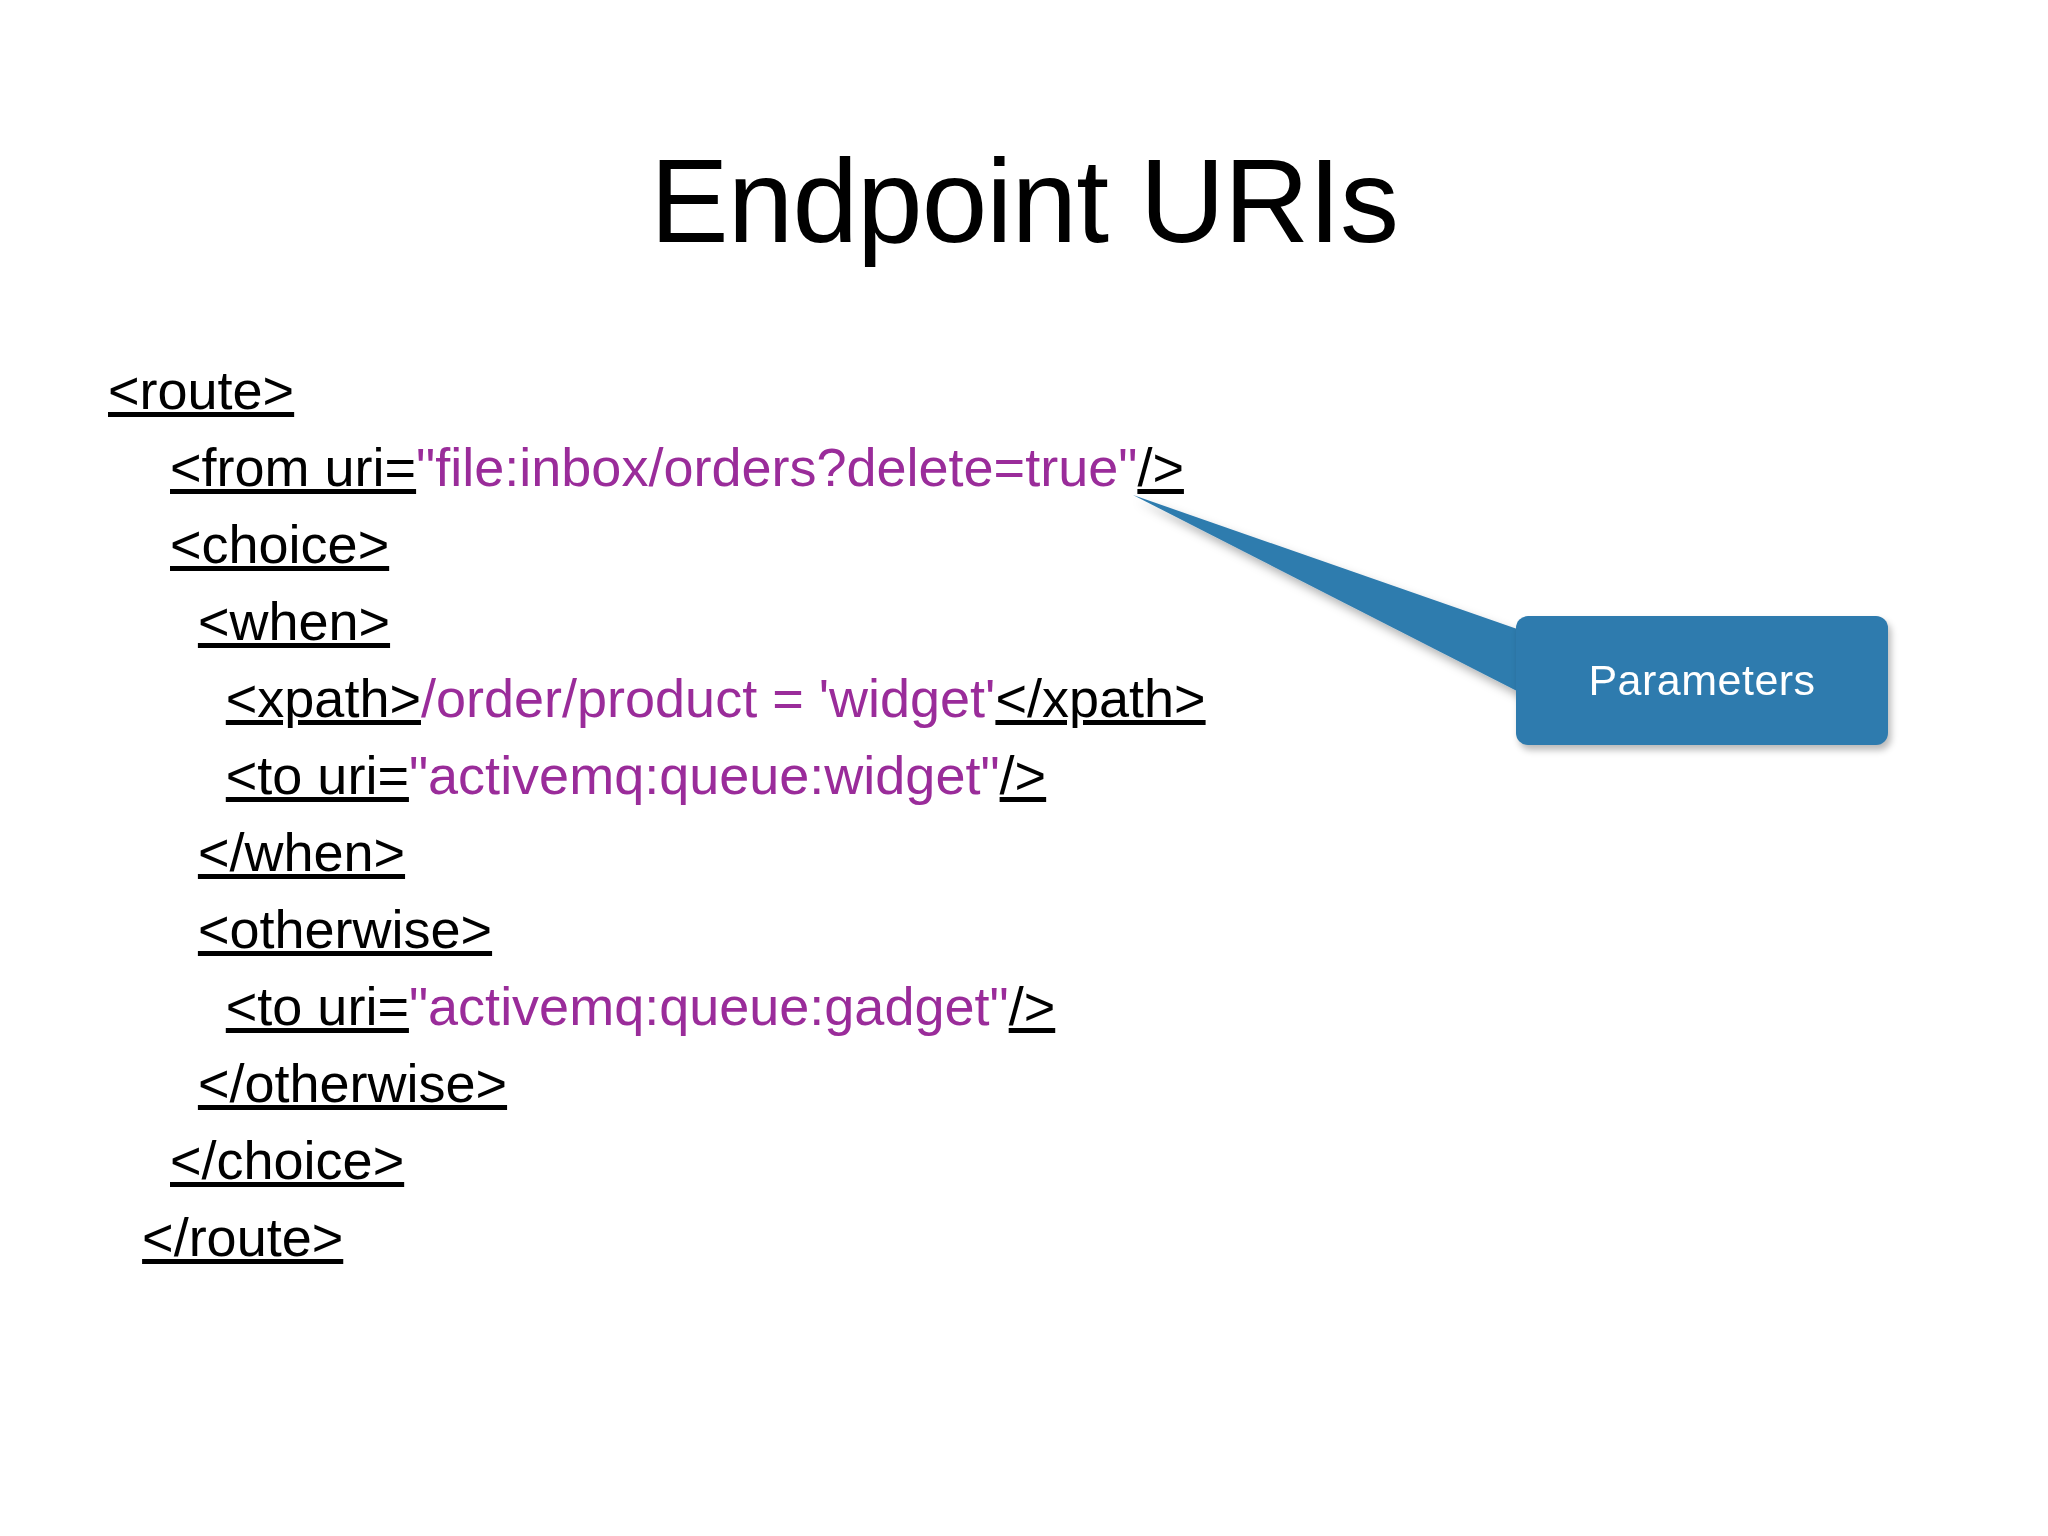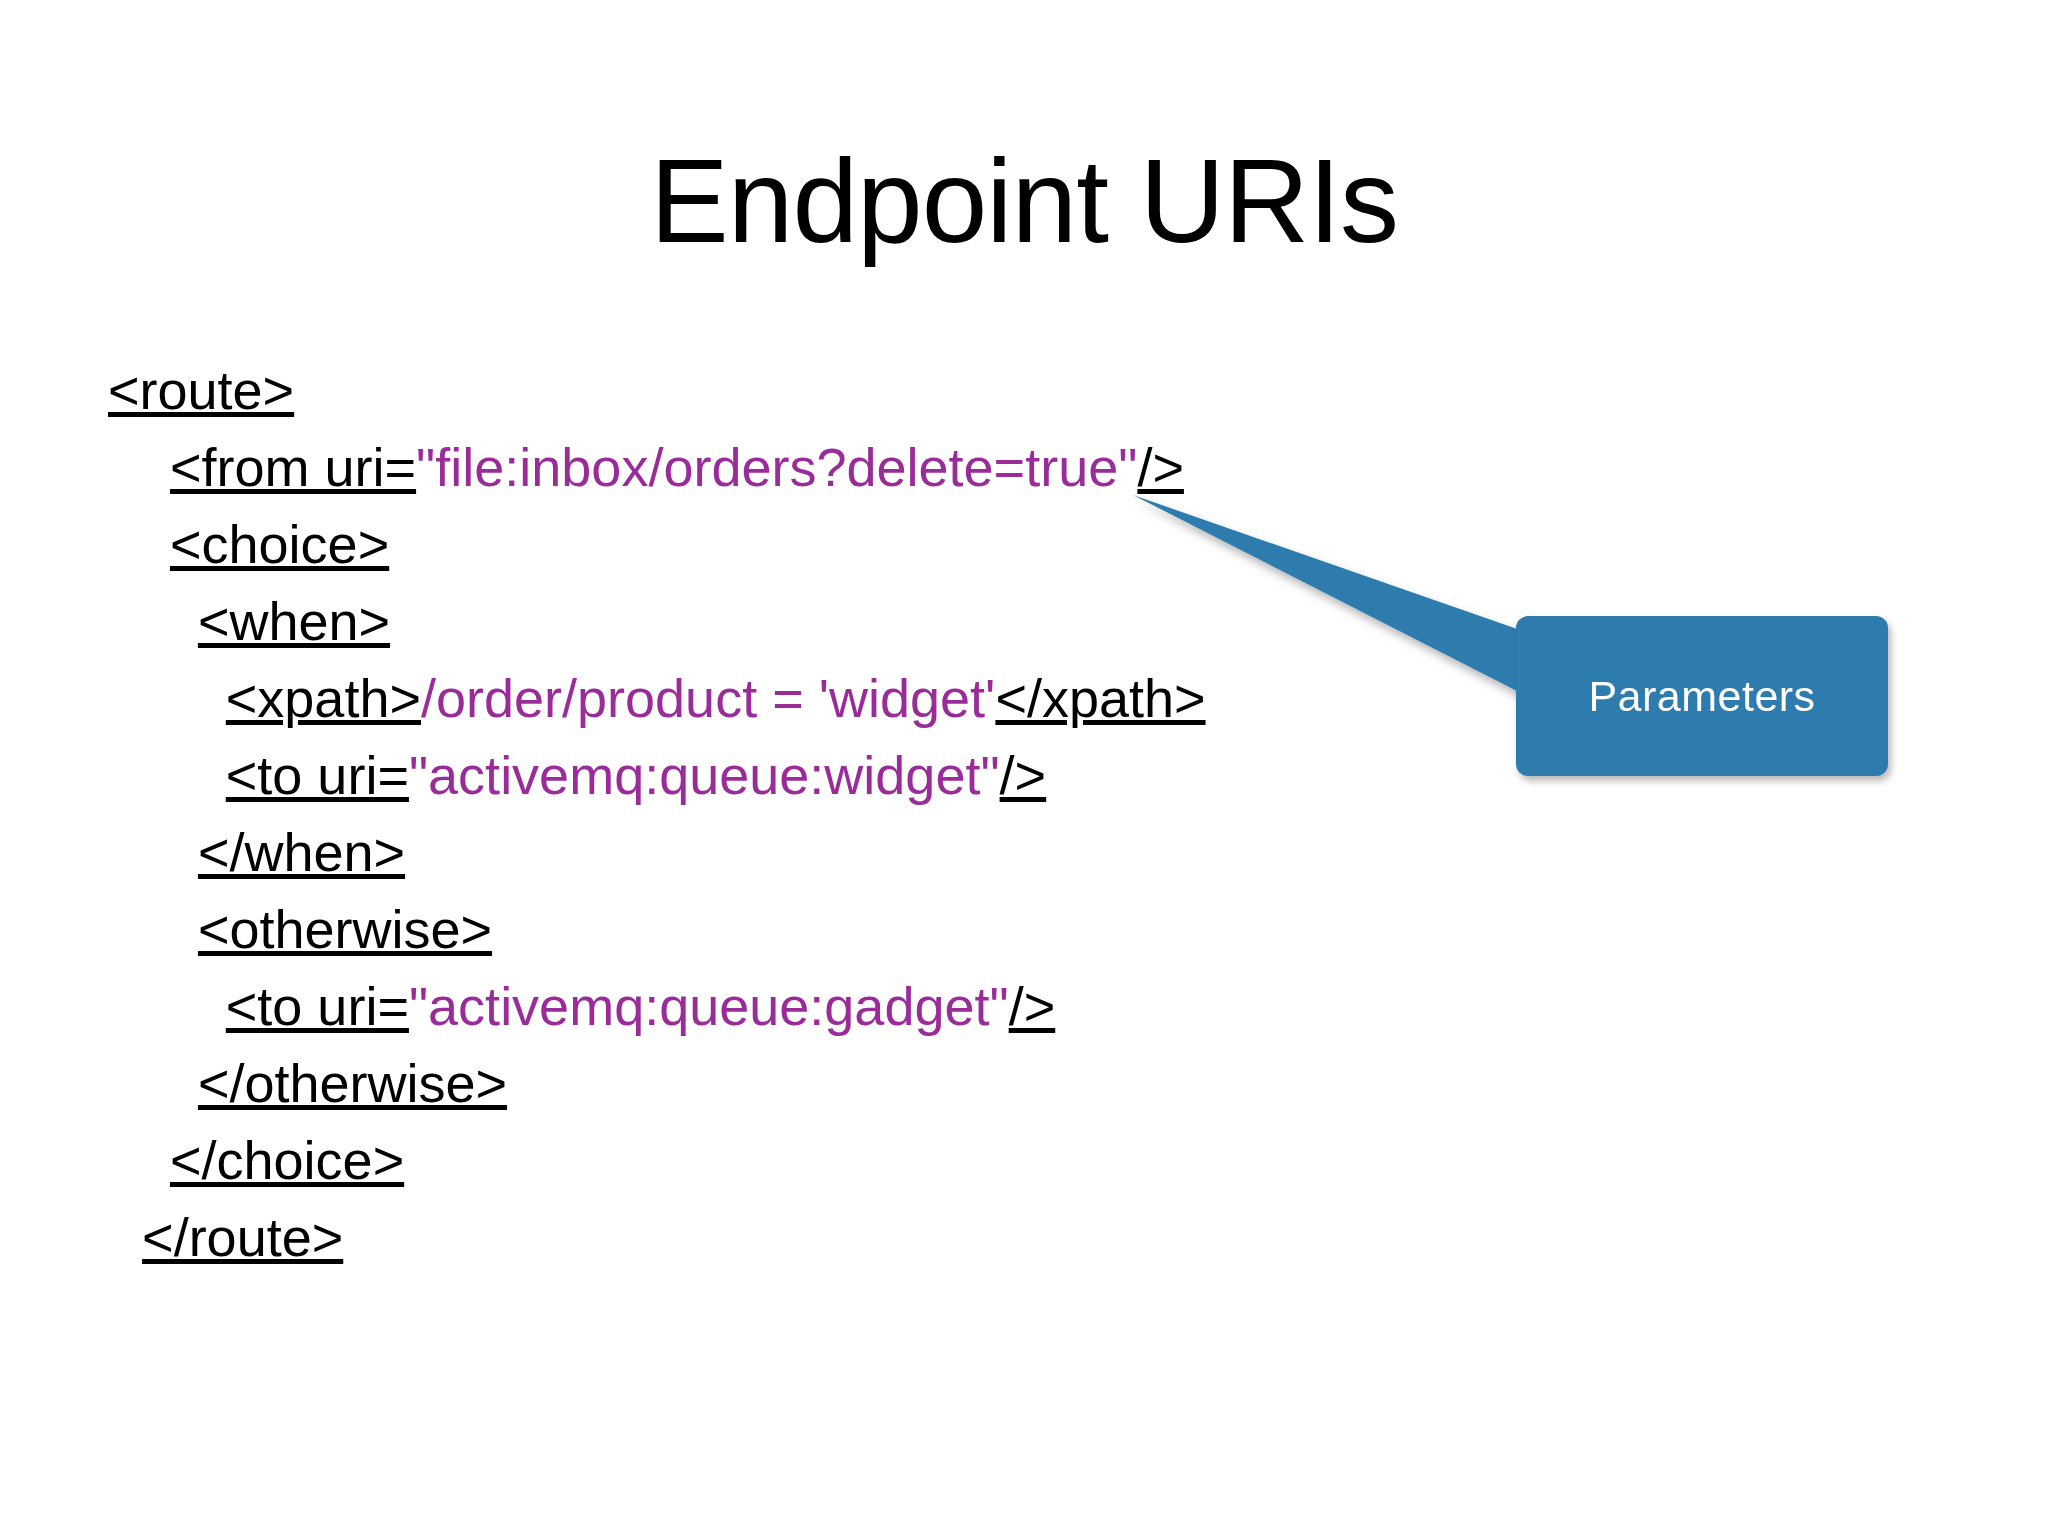--- a/index.html
+++ b/index.html
@@ -63,21 +63,21 @@
     top: 0;
     width: 2048px;
     height: 1536px;
     pointer-events: none;
   }
   .callout-box {
     position: absolute;
     left: 1516px;
     top: 616px;
     width: 372px;
-    height: 160px;
+    height: 129px;
     background: #2E7BAE;
     border-radius: 12px;
     box-shadow: 3px 5px 7px rgba(0,0,0,0.28);
     display: flex;
     align-items: center;
     justify-content: center;
   }
   .callout-label {
     color: #ffffff;
     font-family: "Liberation Sans", sans-serif;

